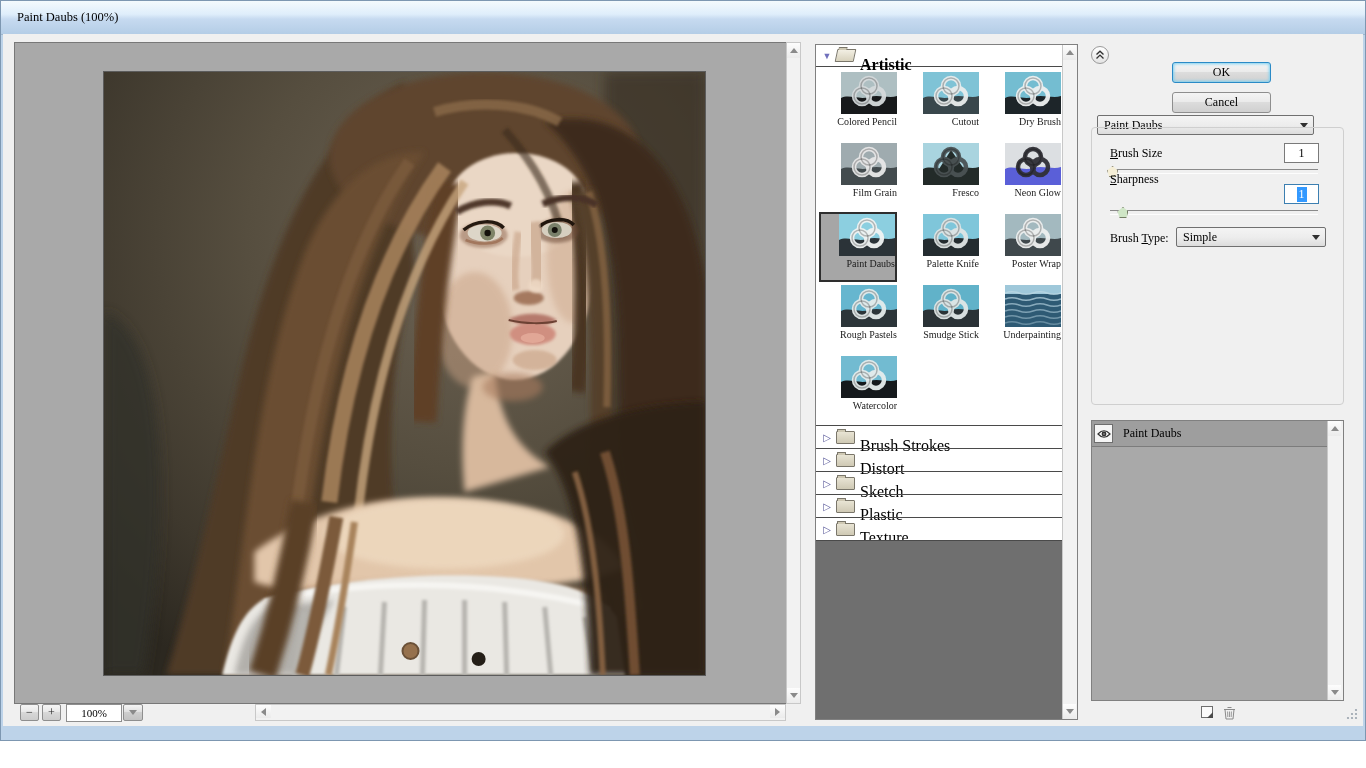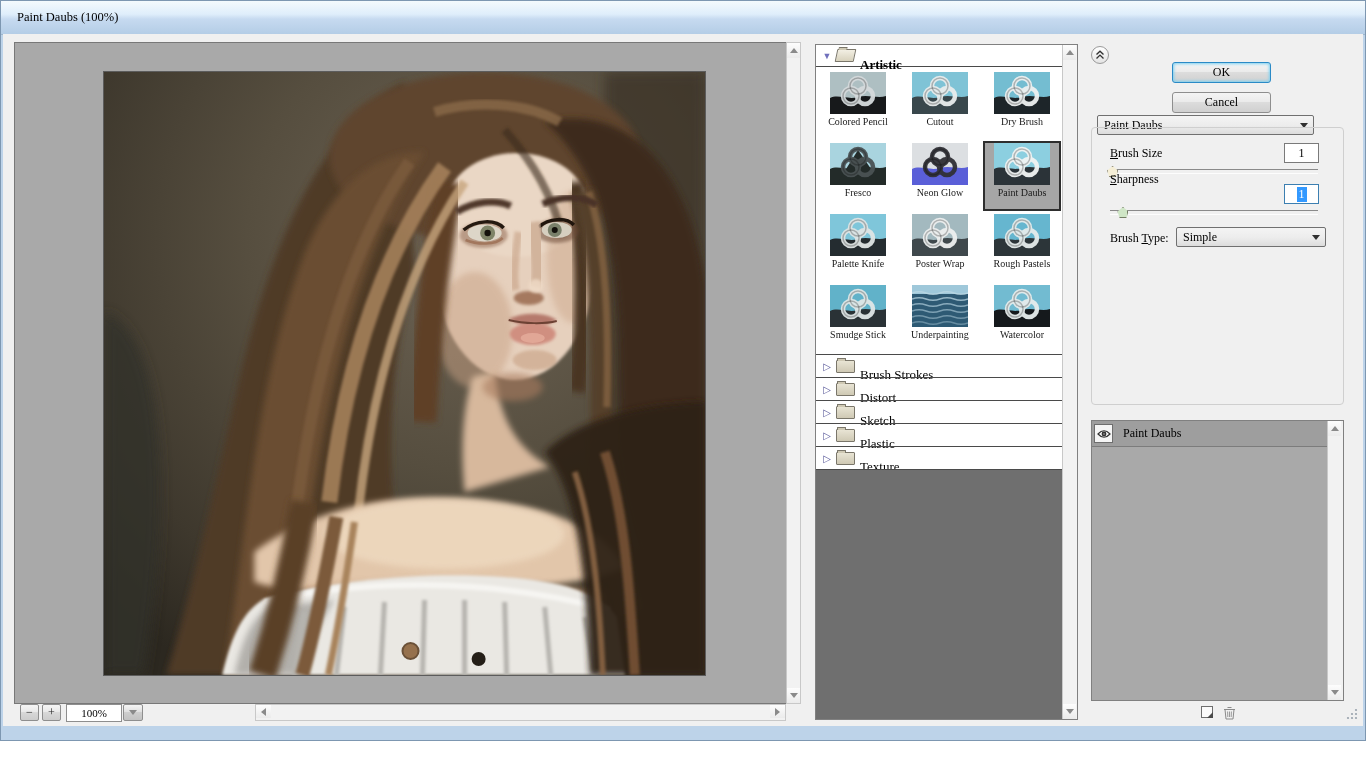--- a/index.html
+++ b/index.html
@@ -43,24 +43,24 @@
      background:#ffffff;display:flex;}
   .gallery-list{width:246px;display:flex;flex-direction:column;}
   .gallery-sb{width:15px;background:#f2f2f2;border-left:1px solid #c8c8c8;position:relative;}
   .cat-row{height:21px;display:flex;align-items:center;border-bottom:1px solid #4a4a4a;flex:0 0 auto;}
   .cat-row.collapsed{border-bottom:none;border-top:1px solid #4a4a4a;height:22px;}
   .cat-tri{width:14px;text-align:center;font-size:9px;color:#7070bc;margin-left:4px;}
   .cat-tri.closed{color:#5a5a9a;font-size:10px;}
   .folder{width:17px;height:11px;background:linear-gradient(#e8e4d4,#cfc9b4);border:1px solid #7a766a;border-radius:1px;position:relative;margin:0 5px 0 2px;flex:0 0 auto;}
   .folder:before{content:"";position:absolute;left:0;top:-3px;width:7px;height:2px;background:#cfc9b4;border:1px solid #7a766a;border-bottom:none;border-radius:1px 1px 0 0;}
   .folder.open{transform:skewX(-12deg);background:linear-gradient(#f2efe3,#d8d2bd);}
-  .cat-label{font-size:13px;color:#000;margin-top:18px;}
+  .cat-label{font-size:16px;color:#000;margin-top:18px;}
   .cat-row.expanded .cat-label{font-weight:bold;}
   .thumb-grid{display:grid;grid-template-columns:repeat(3,82px);padding:3px 0 0 2px;flex:0 0 auto;}
-  .thumb-cell{width:78px;height:70px;margin:0 2px 1px 1px;display:flex;flex-direction:column;align-items:center;box-sizing:border-box;padding-top:2px;}
+  .thumb-cell{width:78px;height:70px;margin:0 2px 1px 1px;display:flex;flex-direction:column;align-items:flex-end;box-sizing:border-box;padding-top:2px;}
   .thumb-cell.selected{border:2px solid #2e2e2e;background:#a6a6a6;padding-top:0;}
   .thumb-pic{width:56px;height:42px;display:block;}
   .thumb-label{font-size:10px;color:#1a1a1a;margin-top:2px;white-space:nowrap;}
   .gallery-filler{flex:1 1 auto;background:#6f6f6f;border-top:1px solid #4a4a4a;}
 
   
   .chevron-btn{left:1091px;top:46px;width:18px;height:18px;border-radius:50%;
      border:1px solid #9a9a9a;background:linear-gradient(#ffffff,#e4e4e4);box-sizing:border-box;
      display:flex;align-items:center;justify-content:center;}
   .btn{width:99px;height:21px;border:1px solid #8e8e8e;border-radius:3px;box-sizing:border-box;
@@ -284,20 +284,36 @@
               </g>
               <g fill="none" stroke="#00000040" stroke-width="1.5">
                 <circle cx="21" cy="24" r="8"></circle>
                 <circle cx="28" cy="14" r="8"></circle>
               </g>
             </svg>
             <div class="thumb-label">Dry Brush</div>
           </div>
           <div class="thumb-cell">
             <svg class="thumb-pic" viewBox="0 0 56 42">
+              <rect width="56" height="42" fill="#9fabaf"></rect>
+              <path d="M0,26 C8,22 18,28 28,25 C38,22 48,27 56,24 L56,42 L0,42 Z" fill="#434b4e"></path>
+              <g fill="none" stroke="#e8e8e8" stroke-width="4.5" opacity="0.95">
+                <circle cx="21" cy="24" r="8"></circle>
+                <circle cx="35" cy="24" r="8"></circle>
+                <circle cx="28" cy="14" r="8"></circle>
+              </g>
+              <g fill="none" stroke="#00000040" stroke-width="1.5">
+                <circle cx="21" cy="24" r="8"></circle>
+                <circle cx="28" cy="14" r="8"></circle>
+              </g>
+            </svg>
+            <div class="thumb-label">Film Grain</div>
+          </div>
+          <div class="thumb-cell">
+            <svg class="thumb-pic" viewBox="0 0 56 42">
               <rect width="56" height="42" fill="#a9d4df"></rect>
               <path d="M0,26 C8,22 18,28 28,25 C38,22 48,27 56,24 L56,42 L0,42 Z" fill="#232b29"></path>
               <path d="M6,42 L28,7 L52,42 Z" fill="#232b29"></path>
               <g fill="none" stroke="#4a5254" stroke-width="4.5" opacity="0.95">
                 <circle cx="21" cy="24" r="8"></circle>
                 <circle cx="35" cy="24" r="8"></circle>
                 <circle cx="28" cy="14" r="8"></circle>
               </g>
               <g fill="none" stroke="#00000040" stroke-width="1.5">
                 <circle cx="21" cy="24" r="8"></circle>

